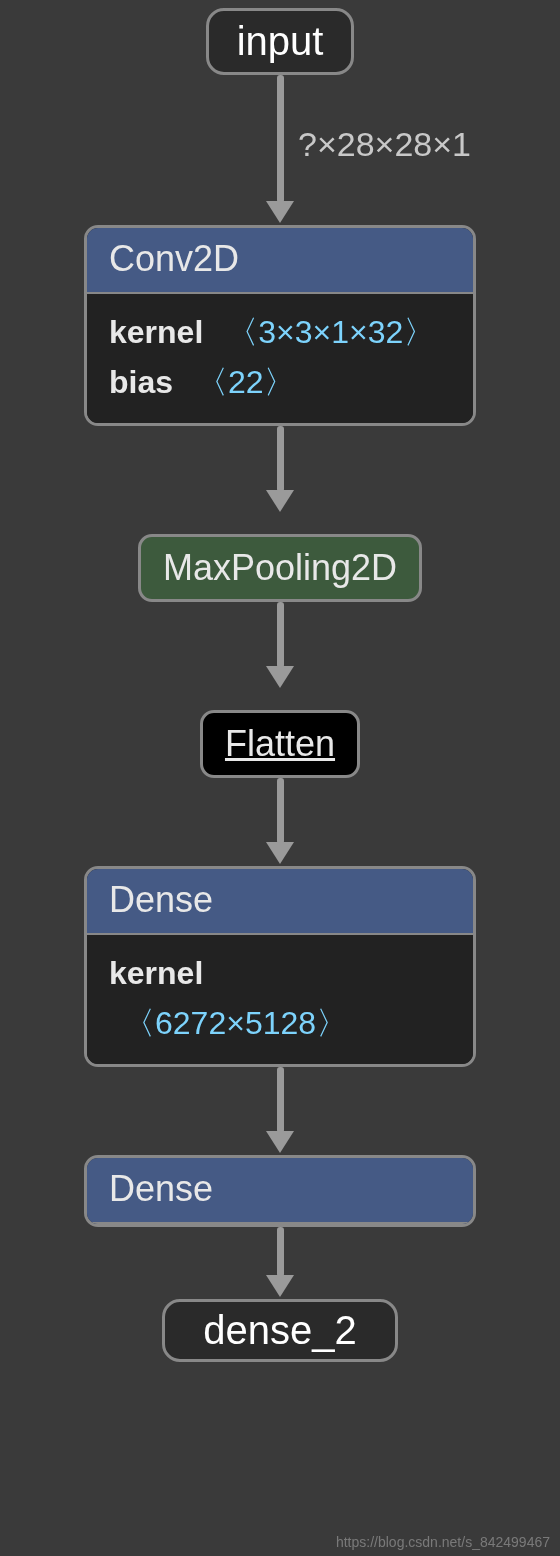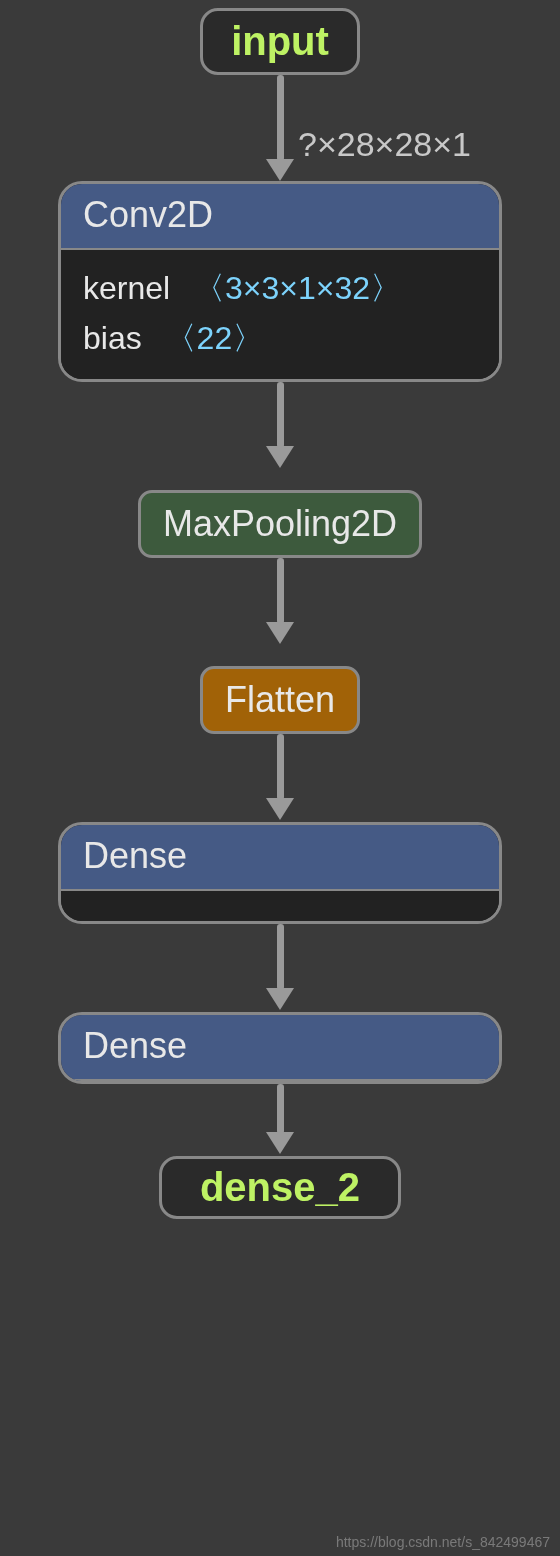--- a/index.html
+++ b/index.html
@@ -12,57 +12,57 @@
     flex-direction: column;
     align-items: center;
     padding-top: 8px;
     position: relative;
   }
   .node-simple {
     background: #2a2a2a;
     border: 3px solid #888;
     border-radius: 18px;
     padding: 8px 28px;
-    color: #bef264;
+    color: #ffffff;
     font-size: 40px;
-    font-weight: 700;
+    font-weight: 400;
   }
   .node-layer {
-    width: 444px;
+    width: 392px;
     border: 3px solid #888;
-    border-radius: 24px;
+    border-radius: 14px;
     overflow: hidden;
     background: #222;
   }
   .node-small {
     border: 3px solid #888;
     border-radius: 14px;
     padding: 10px 22px;
     color: #e8e8e8;
     font-size: 36px;
     font-weight: 400;
     margin-top: 20px;
   }
   .header {
     padding: 10px 22px 12px 22px;
     color: #e8e8e8;
     font-size: 36px;
     font-weight: 400;
   }
   .header-blue { background: #455a85; border-bottom: 2px solid #888; }
   .bg-green { background: #3d5a3d; }
-  .bg-brown { background: #a16207; }
+  .bg-brown { background: #000000; text-decoration: underline; }
   .body {
     background: #222;
     padding: 14px 22px 16px 22px;
     color: #d0d0d0;
     font-size: 32px;
     line-height: 1.55;
   }
-  .body .label { font-weight: 400; color: #e8e8e8; }
+  .body .label { font-weight: 700; color: #e8e8e8; }
   .body .val { color: #7dd3fc; margin-left: 14px; }
   .arrow-wrap {
     display: flex;
     flex-direction: column;
     align-items: center;
     position: relative;
   }
   .arrow-line {
     width: 7px;
     background: #9a9a9a;
@@ -90,21 +90,21 @@
     opacity: 0.6;
   }
 </style>
 </head>
 <body>
 
 <div class="node-simple">
   <span>input</span>
 </div>
 
-<div class="arrow-wrap" style="height:106px;">
+<div class="arrow-wrap" style="height:150px;">
   <div class="arrow-line" style="height:128px;"></div>
   <div class="arrow-head"></div>
   <div class="edge-label" style="left:32px; top:50px;">?×28×28×1</div>
 </div>
 
 <div class="node-layer">
   <div class="header header-blue">Conv2D</div>
   <div class="body">
     <div>
       <span class="label">kernel</span>
@@ -136,20 +136,24 @@
 </div>
 
 <div class="arrow-wrap" style="height:88px;">
   <div class="arrow-line" style="height:66px;"></div>
   <div class="arrow-head"></div>
 </div>
 
 <div class="node-layer">
   <div class="header header-blue">Dense</div>
   <div class="body">
+    <div>
+      <span class="label">kernel</span>
+      <span class="val">〈6272×5128〉</span>
+    </div>
   </div>
 </div>
 
 <div class="arrow-wrap" style="height:88px;">
   <div class="arrow-line" style="height:66px;"></div>
   <div class="arrow-head"></div>
 </div>
 
 <div class="node-layer">
   <div class="header header-blue">Dense</div>

